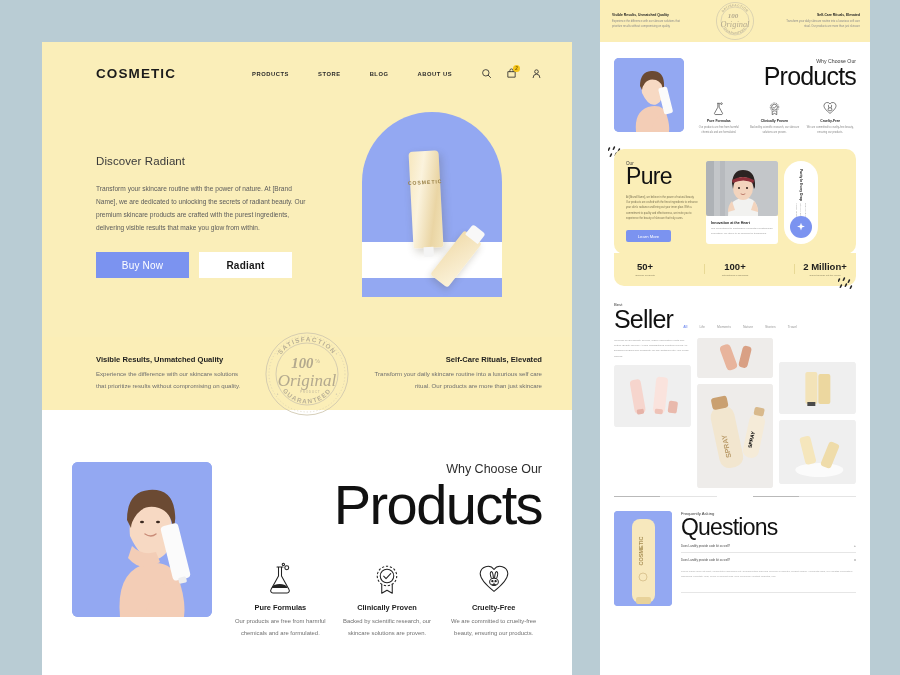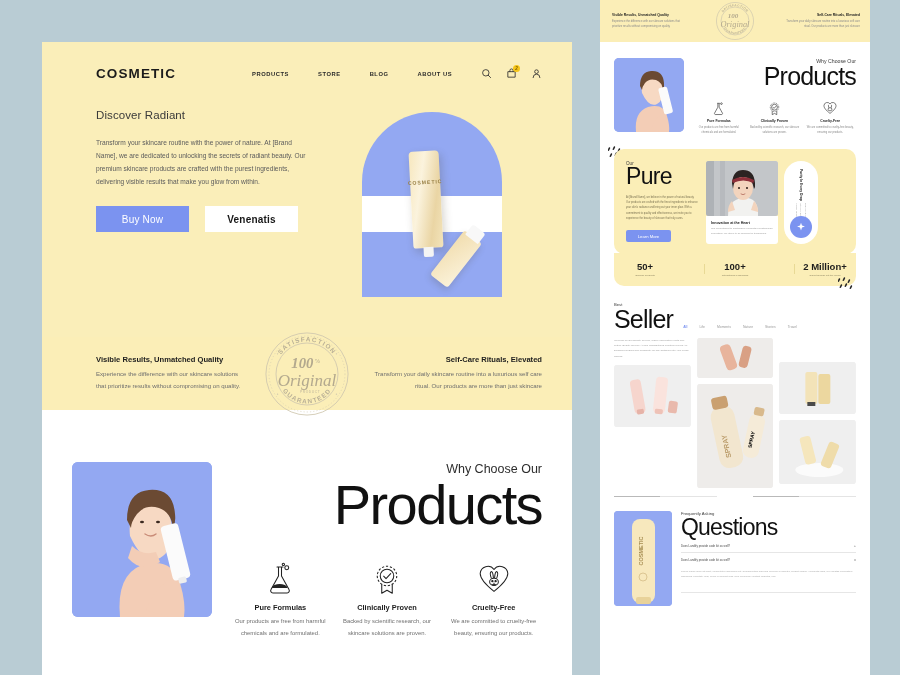--- a/index.html
+++ b/index.html
@@ -38,31 +38,31 @@
   .cart-wrap { position: relative; }
   .cart-badge {
     position: absolute; right: -3px; top: -3px;
     width: 7px; height: 7px; border-radius: 50%;
     background: #f5c518; color: #7a5c00;
     font-size: 4.5px; line-height: 7px; text-align: center;
     font-weight: bold;
   }
 
   .hero-body { display: flex; padding: 28px 0 0 54px; }
-  .hero-left { width: 255px; }
+  .hero-left { width: 255px; margin-top: 46px; }
   .eyebrow { font-size: 11.5px; color: #3a3a3a; letter-spacing: 0.1px; }
   .hero-title {
     font-size: 61px; line-height: 0.97; font-weight: 300;
     letter-spacing: -1.6px; color: #121212; margin: 2px 0 0 -3px;
   }
   .hero-para {
     font-size: 6.6px; line-height: 1.95; color: #5c5c5c;
     margin-top: 16px; width: 218px;
   }
-  .hero-btns { display: flex; gap: 16px; margin-top: 18px; }
+  .hero-btns { display: flex; gap: 10px; margin-top: 18px; }
   .btn {
     width: 93px; height: 26px; display: flex;
     align-items: center; justify-content: center;
     font-size: 10px; letter-spacing: 0.2px;
   }
   .btn-primary { background: #7b93f0; color: #fff; }
   .btn-ghost { background: #fff; color: #171717; font-weight: bold; }
 
   .hero-right { position: relative; margin-left: 8px; width: 150px; }
   .arch {
@@ -278,21 +278,21 @@
           </span>
         </div>
       </div>
 
       <div class="hero-body">
         <div class="hero-left">
           <div class="eyebrow">Discover Radiant</div>
           <div class="hero-para">Transform your skincare routine with the power of nature. At [Brand Name], we are dedicated to unlocking the secrets of radiant beauty. Our premium skincare products are crafted with the purest ingredients, delivering visible results that make you glow from within.</div>
           <div class="hero-btns">
             <div class="btn btn-primary">Buy Now</div>
-            <div class="btn btn-ghost">Venenatis</div>
+            <div class="btn btn-ghost">Radiant</div>
           </div>
         </div>
 
         <div class="hero-right">
           <div class="arch"></div>
           <div class="arch-floor"></div>
           <div class="tube">
             <div class="tube-label">COSMETIC</div>
           </div>
           <div class="tube2"></div>

